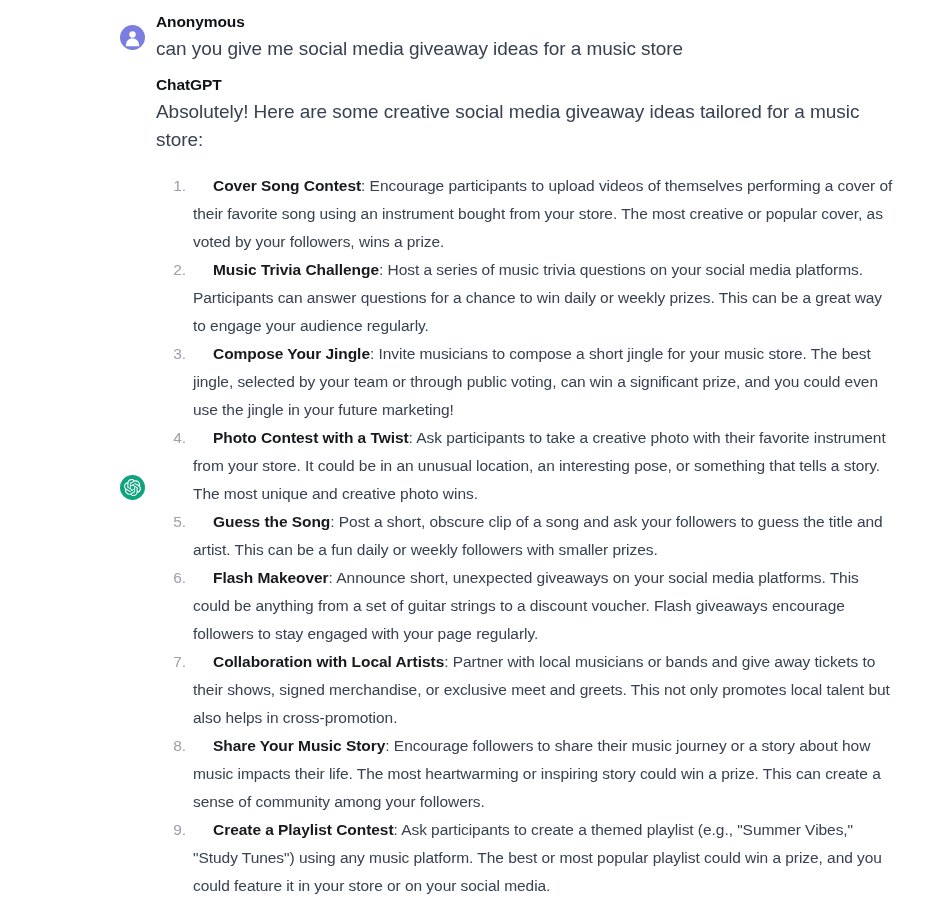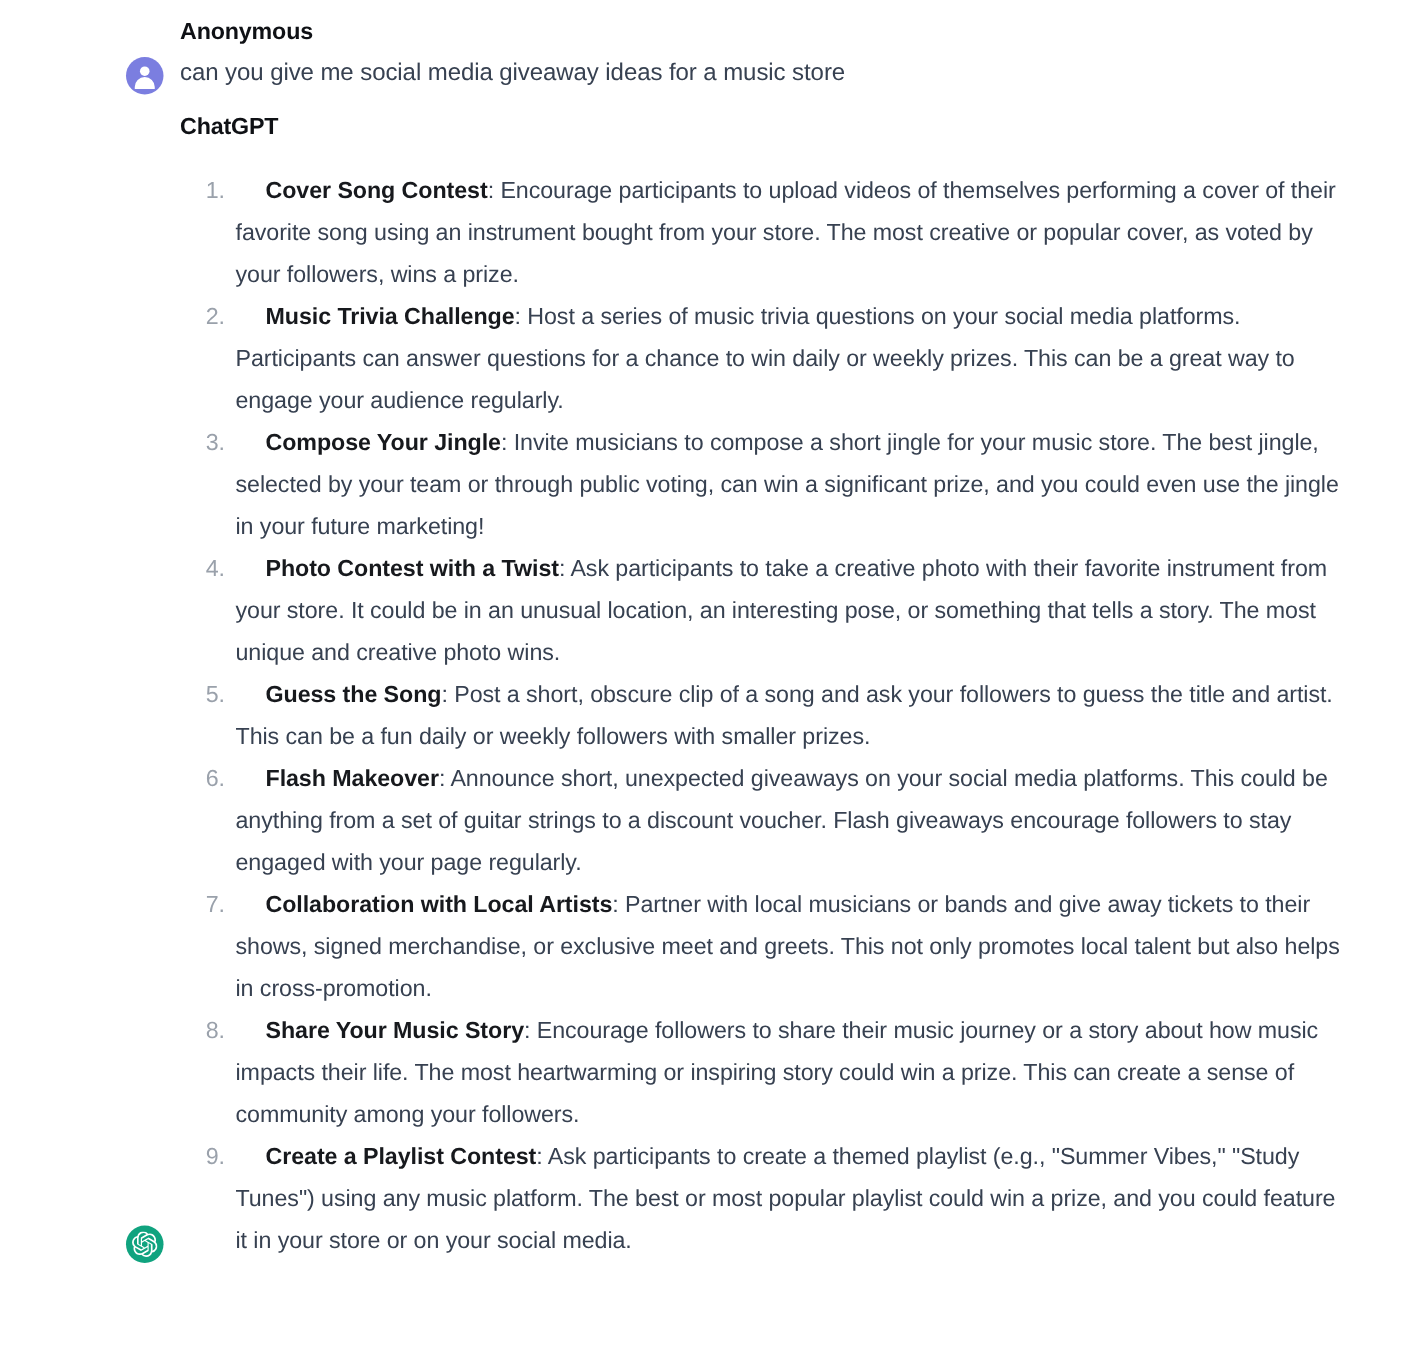--- a/index.html
+++ b/index.html
@@ -17,22 +17,22 @@
   }
 
   .conversation {
     width: 939px;
     padding: 0;
     margin: 0;
   }
 
   .message {
     display: flex;
-    align-items: flex-end;
-    padding-left: 84px;
+    align-items: center;
+    padding-left: 120px;
     padding-right: 40px;
   }
   .message-user { padding-top: 11px; }
   .message-assistant { padding-top: 11px; }
 
   .avatar {
     flex: 0 0 auto;
     width: 25px;
     height: 25px;
     border-radius: 50%;
@@ -55,21 +55,21 @@
   .author {
     font-size: 15.5px;
     font-weight: 700;
     color: #0f1115;
     line-height: 22px;
     letter-spacing: -0.1px;
     margin: 0 0 2px 0;
   }
 
   .para {
-    font-size: 16px;
+    font-size: 19px;
     line-height: 28px;
     color: #374151;
     margin: 0;
     letter-spacing: -0.05px;
   }
 
   
   ol.idea-list {
     list-style: none;
     margin: 18px 0 0 0;
@@ -122,20 +122,21 @@
   </div>
 
   <div class="message message-assistant">
     <div class="avatar avatar-assistant">
       <svg width="17" height="17" viewBox="0 0 24 24" aria-hidden="true">
         <path fill="#ffffff" d="M22.28 9.82a5.98 5.98 0 0 0-.52-4.91 6.05 6.05 0 0 0-6.51-2.9A6 6 0 0 0 4.98 4.18a5.98 5.98 0 0 0-3.99 2.9 6.05 6.05 0 0 0 .74 7.1 5.98 5.98 0 0 0 .51 4.91 6.05 6.05 0 0 0 6.52 2.9A5.98 5.98 0 0 0 13.26 24a6.06 6.06 0 0 0 5.77-4.21 5.99 5.99 0 0 0 4-2.9 6.06 6.06 0 0 0-.75-7.07zm-9.02 12.6a4.48 4.48 0 0 1-2.88-1.04l.14-.08 4.78-2.76a.79.79 0 0 0 .39-.68v-6.74l2.02 1.17a.07.07 0 0 1 .04.06v5.58a4.5 4.5 0 0 1-4.49 4.49zM3.6 18.3a4.47 4.47 0 0 1-.54-3.01l.14.09 4.79 2.76a.77.77 0 0 0 .78 0l5.84-3.37v2.33a.08.08 0 0 1-.03.07l-4.84 2.79a4.5 4.5 0 0 1-6.14-1.64zM2.34 7.9a4.49 4.49 0 0 1 2.35-1.97V11.6a.77.77 0 0 0 .38.67l5.82 3.36L8.87 16.8a.07.07 0 0 1-.07 0L3.96 14a4.5 4.5 0 0 1-1.62-6.14zm16.6 3.86-5.83-3.4L15.12 7.2a.07.07 0 0 1 .07 0l4.84 2.8a4.49 4.49 0 0 1-.68 8.1v-5.67a.8.8 0 0 0-.4-.67zm2.01-3.03-.14-.09-4.78-2.79a.78.78 0 0 0-.79 0L9.4 9.23V6.9a.07.07 0 0 1 .03-.07l4.84-2.79a4.49 4.49 0 0 1 6.67 4.65zM8.3 12.87l-2.02-1.17a.07.07 0 0 1-.04-.06V6.07a4.49 4.49 0 0 1 7.37-3.45l-.14.08L8.68 5.46a.79.79 0 0 0-.39.68zm1.1-2.37 2.6-1.5 2.61 1.5v3l-2.6 1.5-2.61-1.5z"></path>
       </svg>
     </div>
     <div class="message-body">
       <div class="author">ChatGPT</div>
+      <p class="para">Absolutely! Here are some creative social media giveaway ideas tailored for a music store:</p>
 
       <ol class="idea-list">
         <li>
           <span class="marker">1.</span><span class="item-title">Cover Song Contest</span><span class="item-text">: Encourage participants to upload videos of themselves performing a cover of their favorite song using an instrument bought from your store. The most creative or popular cover, as voted by your followers, wins a prize.</span>
         </li>
         <li>
           <span class="marker">2.</span><span class="item-title">Music Trivia Challenge</span><span class="item-text">: Host a series of music trivia questions on your social media platforms. Participants can answer questions for a chance to win daily or weekly prizes. This can be a great way to engage your audience regularly.</span>
         </li>
         <li>
           <span class="marker">3.</span><span class="item-title">Compose Your Jingle</span><span class="item-text">: Invite musicians to compose a short jingle for your music store. The best jingle, selected by your team or through public voting, can win a significant prize, and you could even use the jingle in your future marketing!</span>

